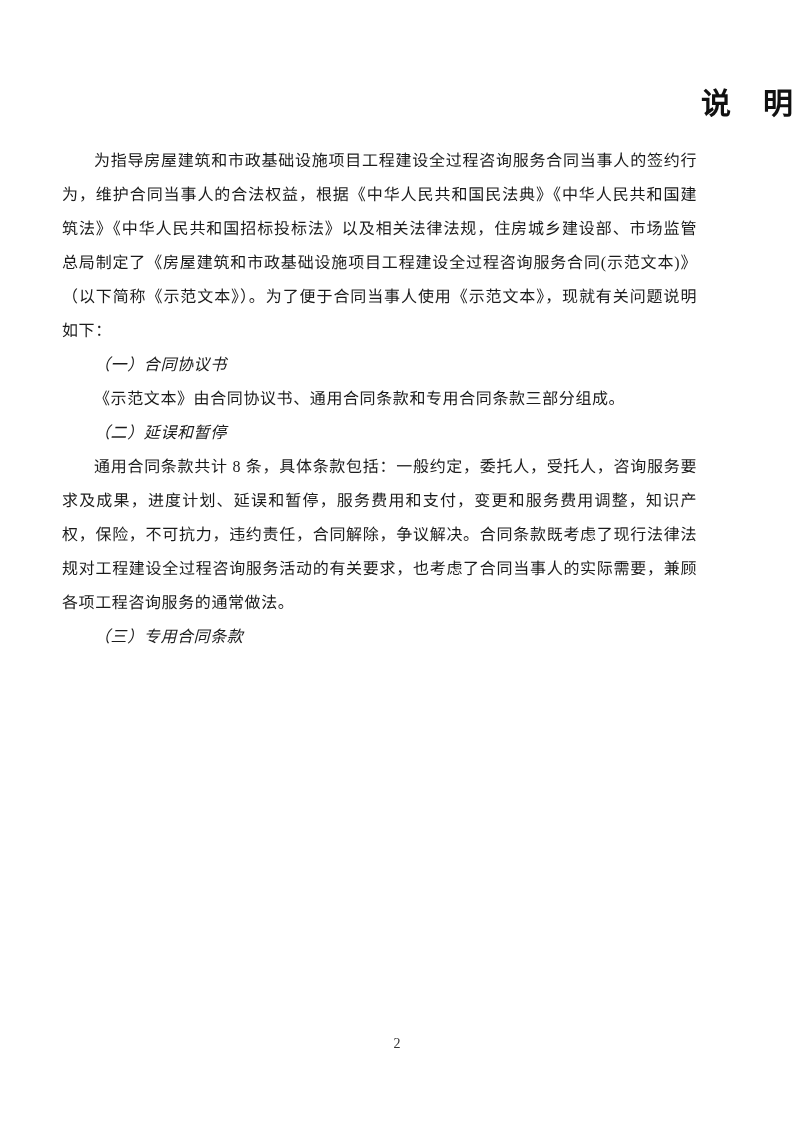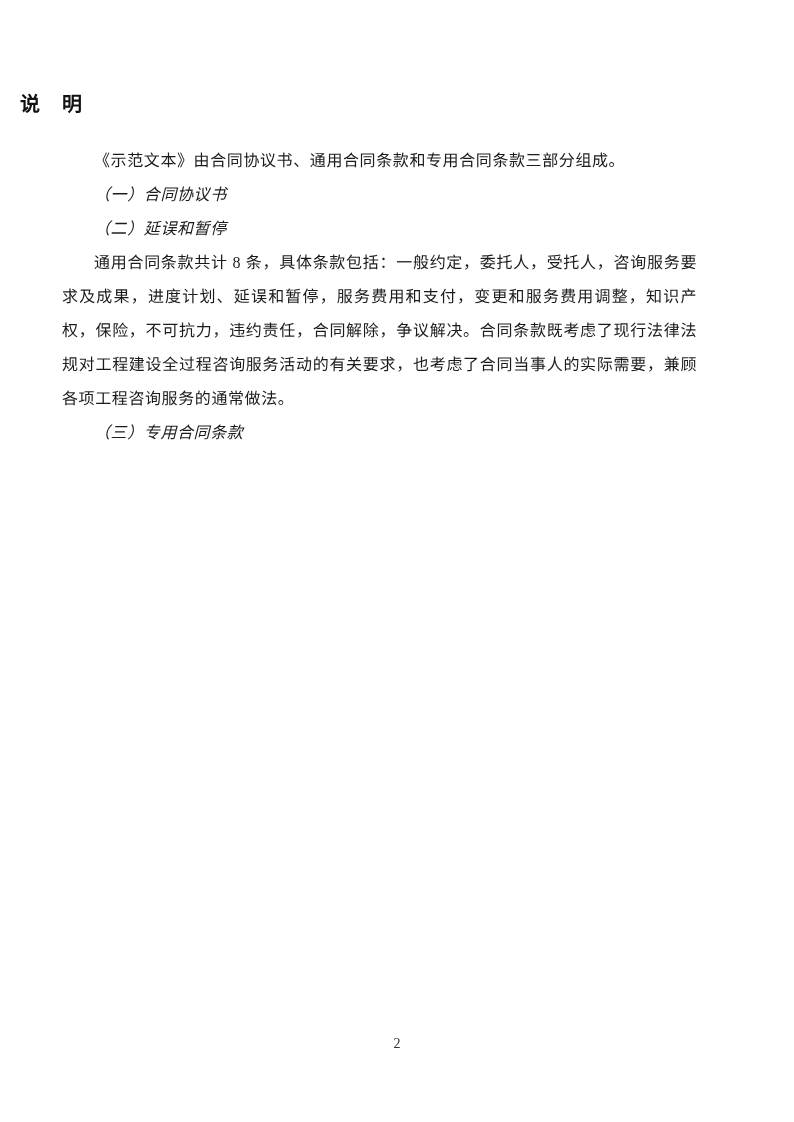--- a/index.html
+++ b/index.html
@@ -11,24 +11,24 @@
     position: relative;
     width: 794px;
     height: 1122px;
     background: #ffffff;
     overflow: hidden;
     color: #1b1b1b;
     font-family: "Liberation Serif", "DejaVu Serif", serif;
   }
   .doc-title {
     margin: 86px 0 0 0;
-    text-align: left;
+    text-align: right;
     font-family: "Liberation Sans", "DejaVu Sans", sans-serif;
     font-weight: bold;
-    font-size: 20px;
+    font-size: 30px;
     line-height: 36px;
     color: #111111;
     letter-spacing: 1px;
     padding-left: 20px;
   }
   .content {
     margin: 22px 97px 0 62px;
     font-size: 16px;
     line-height: 34px;
     letter-spacing: 0.6px;
@@ -68,25 +68,26 @@
   }
 </style>
 </head>
 <body>
 
 <div class="page">
 
   <h1 class="doc-title">说　明</h1>
 
   <div class="content">
+    <p class="para">为指导房屋建筑和市政基础设施项目工程建设全过程咨询服务合同当事人的签约行为，维护合同当事人的合法权益，根据《中华人民共和国民法典》《中华人民共和国建筑法》《中华人民共和国招标投标法》以及相关法律法规，住房城乡建设部、市场监管总局制定了《房屋建筑和市政基础设施项目工程建设全过程咨询服务合同(示范文本)》（以下简称《示范文本》）。为了便于合同当事人使用《示范文本》，现就有关问题说明如下：</p>
 
 
+    <p class="para subheading">（一）合同协议书</p>
+
     <p class="para">《示范文本》由合同协议书、通用合同条款和专用合同条款三部分组成。</p>
-
-    <p class="para subheading">（一）合同协议书</p>
 
 
     <p class="para subheading">（二）延误和暂停</p>
 
     <p class="para">通用合同条款共计 8 条，具体条款包括：一般约定，委托人，受托人，咨询服务要求及成果，进度计划、延误和暂停，服务费用和支付，变更和服务费用调整，知识产权，保险，不可抗力，违约责任，合同解除，争议解决。合同条款既考虑了现行法律法规对工程建设全过程咨询服务活动的有关要求，也考虑了合同当事人的实际需要，兼顾各项工程咨询服务的通常做法。</p>
 
 
     <p class="para subheading">（三）专用合同条款</p>
 
   </div>

